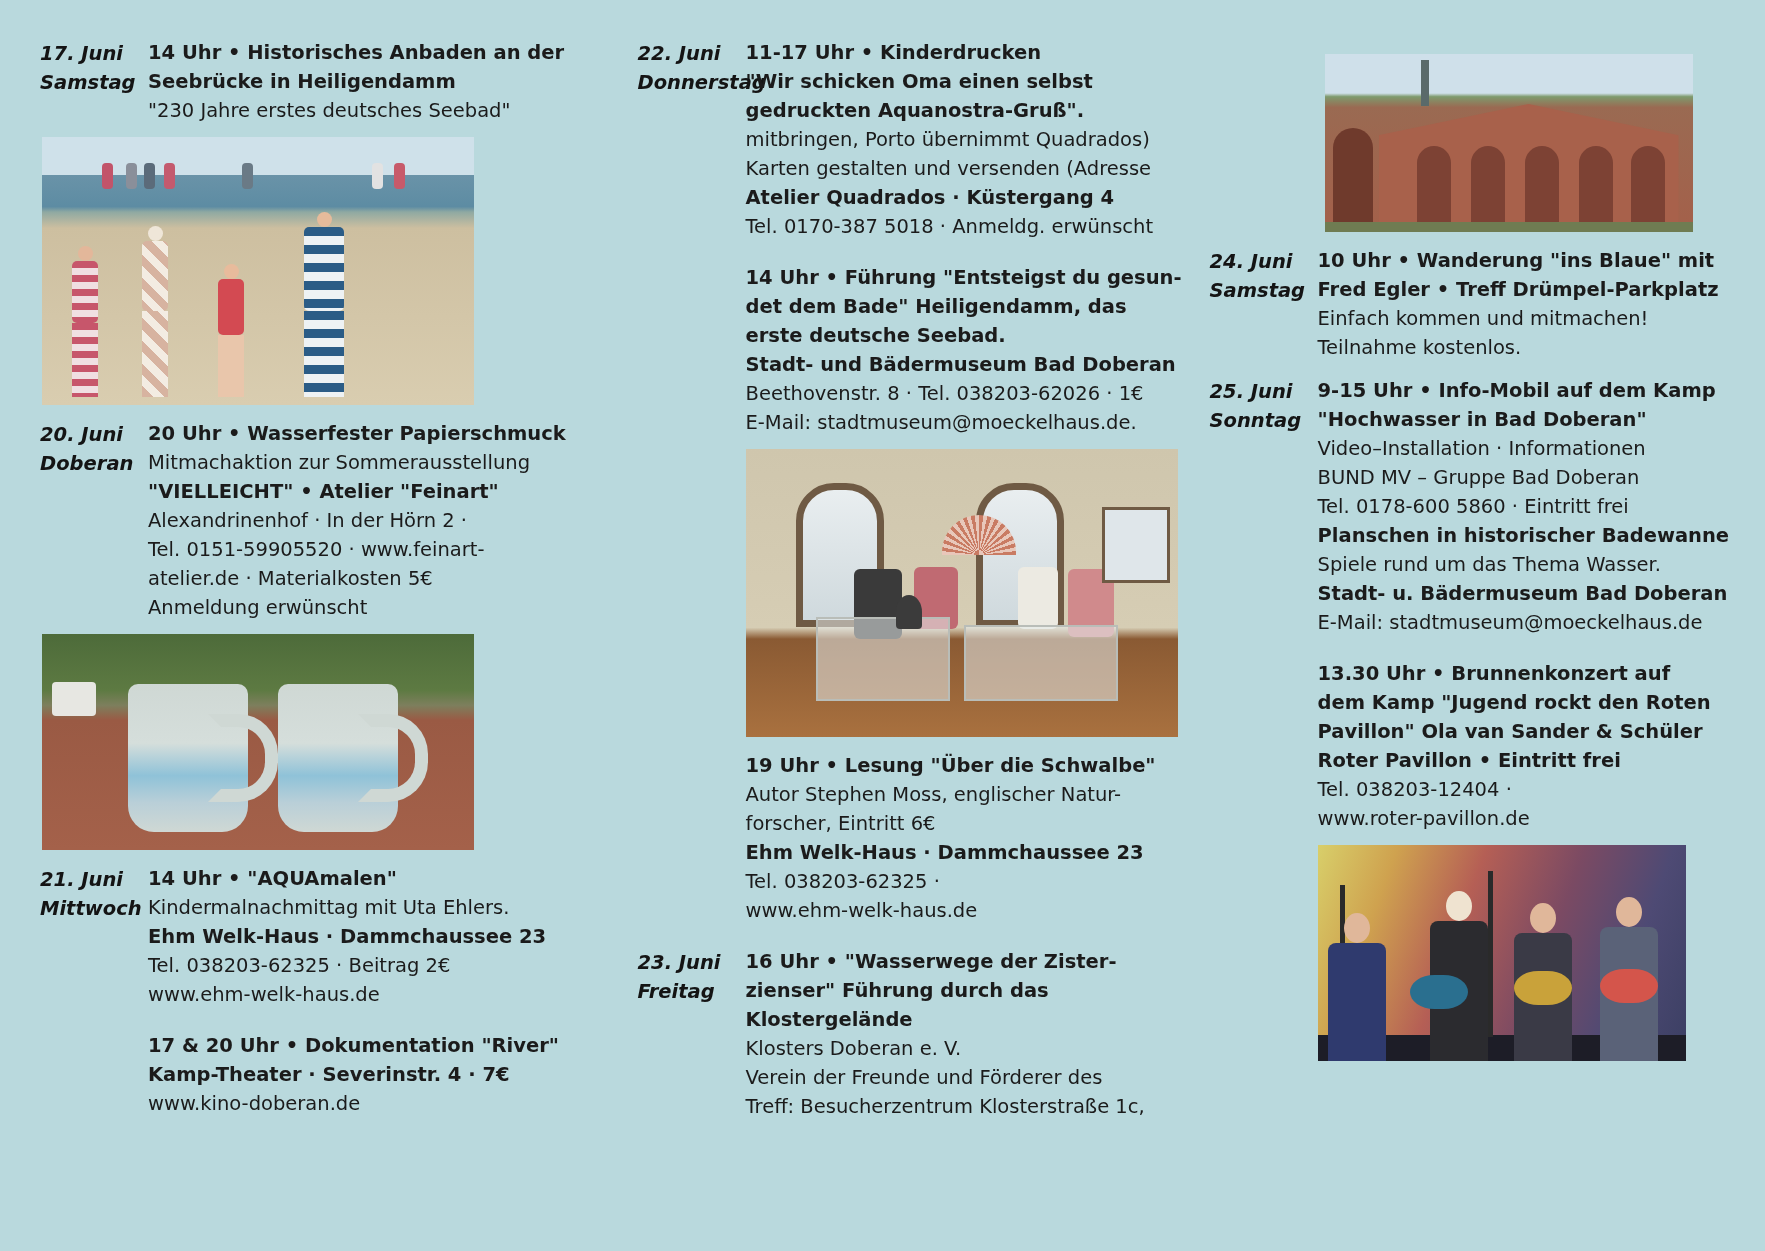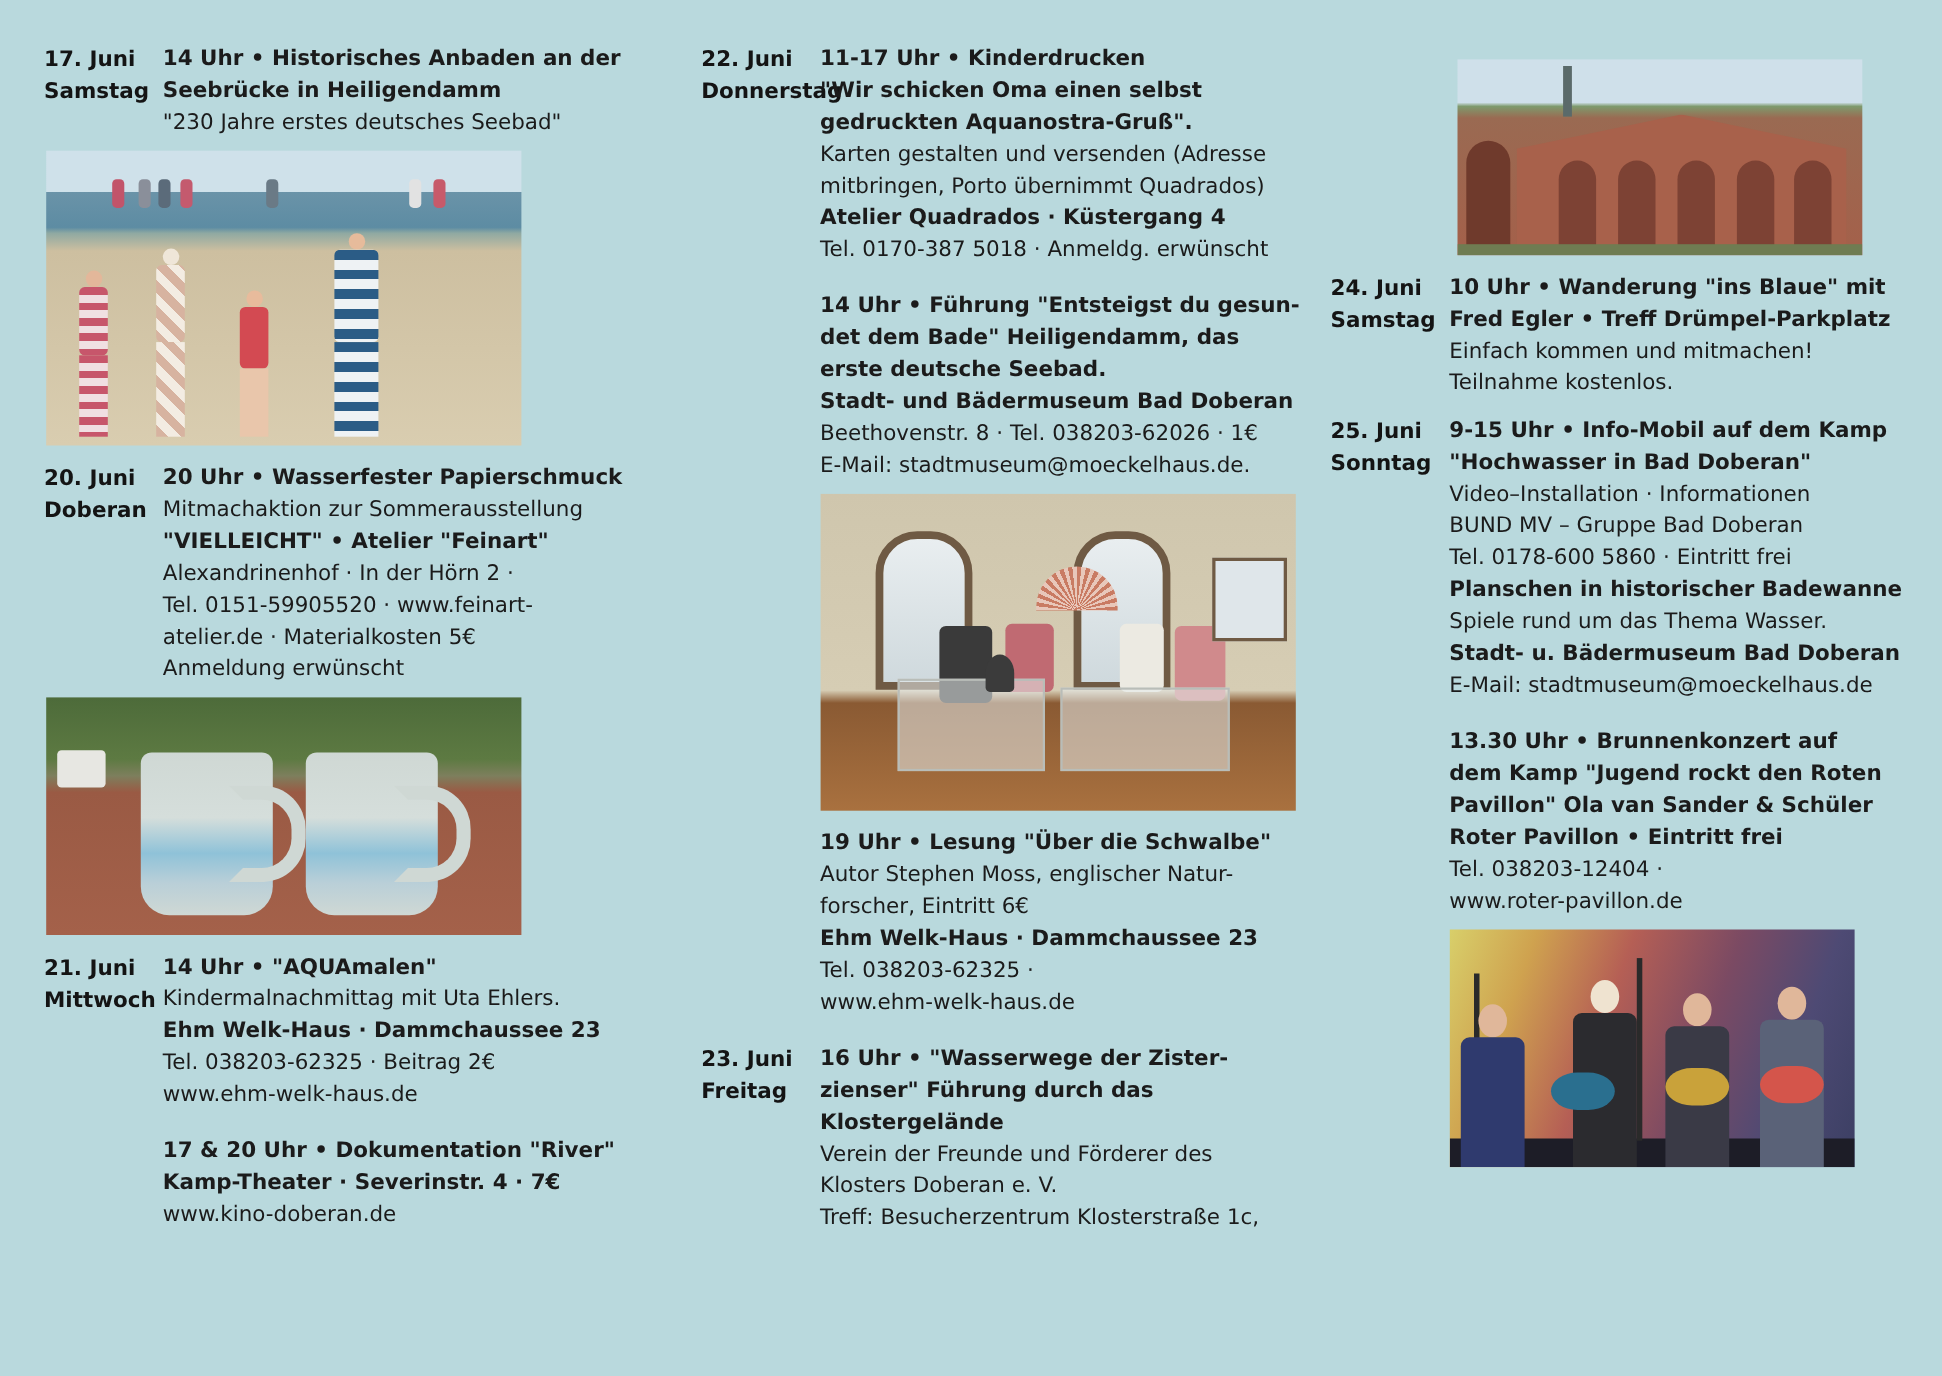--- a/index.html
+++ b/index.html
@@ -23,20 +23,21 @@
   .col2{width:580px;padding-left:18px;}
   .col3{width:555px;padding-left:20px;}
 
   .entry{display:flex;align-items:flex-start;margin-bottom:6px;}
   .datecell{
     width:108px;flex:0 0 108px;
     font-size:19.5px;line-height:29px;
     font-weight:bold;
     color:#141414;
     padding-top:1px;
+    font-style:italic;
   }
   .datecell div{white-space:nowrap;}
   .body{flex:1;font-size:19.5px;line-height:29px;}
 
   .b{font-weight:bold;}
   .n{font-weight:normal;}
   p{margin:0;}
   .blk{margin-top:22px;}
 
   .imgbox{
@@ -193,22 +194,22 @@
 
     <div class="entry">
       <div class="datecell">
         <div>22. Juni</div>
         <div>Donnerstag</div>
       </div>
       <div class="body">
         <p class="b">11-17 Uhr • Kinderdrucken</p>
         <p class="b">"Wir schicken Oma einen selbst</p>
         <p class="b">gedruckten Aquanostra-Gruß".</p>
+        <p class="n">mitbringen, Porto übernimmt Quadrados)</p>
         <p class="n">Karten gestalten und versenden (Adresse</p>
-        <p class="n">mitbringen, Porto übernimmt Quadrados)</p>
         <p class="b">Atelier Quadrados · Küstergang 4</p>
         <p class="n">Tel. 0170-387 5018 · Anmeldg. erwünscht</p>
 
         <p class="b blk">14 Uhr •  Führung "Entsteigst du gesun-</p>
         <p class="b">det dem Bade" Heiligendamm, das</p>
         <p class="b">erste deutsche Seebad.</p>
         <p class="b">Stadt- und Bädermuseum Bad Doberan</p>
         <p class="n">Beethovenstr. 8 · Tel. 038203-62026 · 1€</p>
         <p class="n">E-Mail: stadtmuseum@moeckelhaus.de.</p>
 
@@ -236,22 +237,22 @@
     </div>
 
     <div class="entry blk">
       <div class="datecell">
         <div>23. Juni</div>
         <div>Freitag</div>
       </div>
       <div class="body">
         <p class="b">16 Uhr • "Wasserwege der Zister-</p>
         <p class="b">zienser" Führung durch das Klostergelände</p>
+        <p class="n">Klosters Doberan e. V.</p>
         <p class="n">Verein der Freunde und Förderer des</p>
-        <p class="n">Klosters Doberan e. V.</p>
         <p class="n">Treff: Besucherzentrum Klosterstraße 1c,</p>
       </div>
     </div>
 
   </div>
 
   <div class="col col3">
 
     <div style="height:4px;"></div>
     <div class="imgbox ruins" style="margin-left:115px;">

